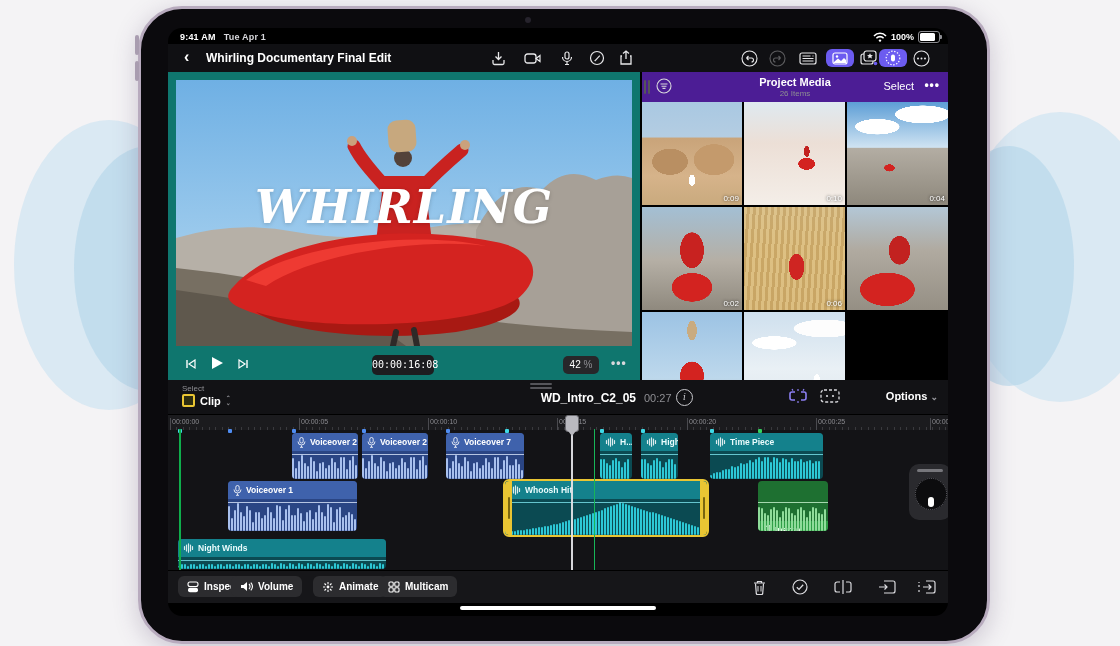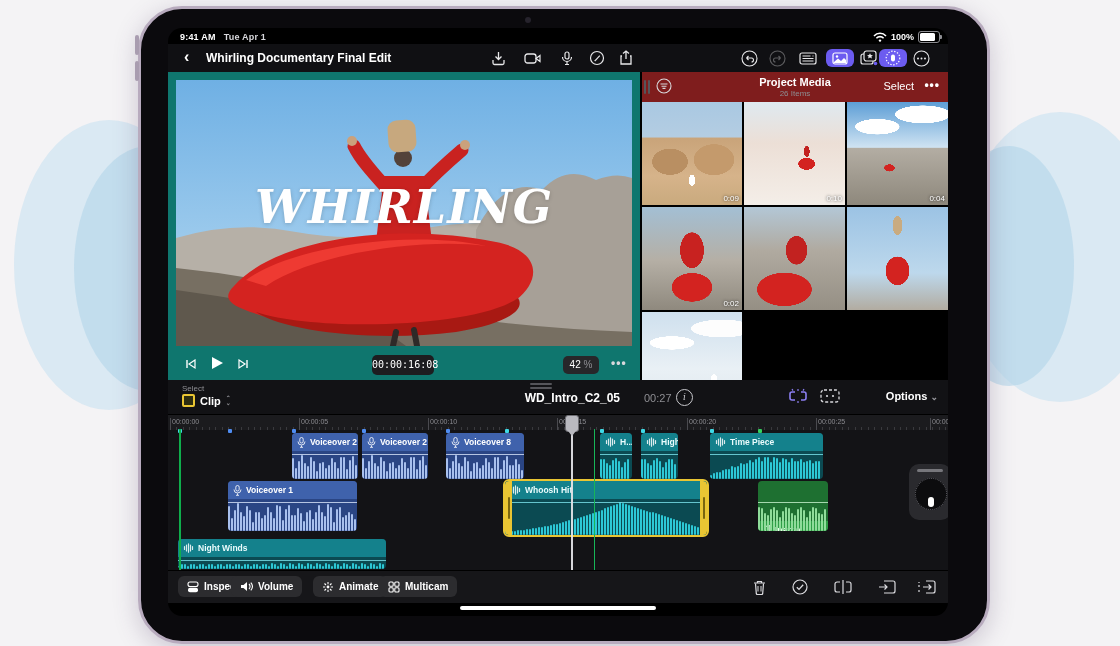--- a/index.html
+++ b/index.html
@@ -41,21 +41,21 @@
   .transport{position:absolute;left:0;top:282px;width:472px;height:26px;}
   .tr-ic{position:absolute;top:2px;color:#fff;}
   .tc-pill{position:absolute;left:204px;top:1px;width:62px;height:20px;background:#1d1d20;border-radius:5px;
     color:#fff;font-family:"DejaVu Sans Mono",monospace;font-size:10px;text-align:center;line-height:20px;}
   .zoom-pill{position:absolute;left:395px;top:2px;width:36px;height:18px;background:#27272a;border-radius:5px;
     color:#fff;font-size:10px;text-align:center;line-height:18px;}
   .zoom-pill span{color:#8e8e93;}
   .more-dots{position:absolute;left:443px;top:2px;color:#d8d8dc;font-size:12px;letter-spacing:1px;font-weight:bold;}
   
   .media-panel{position:absolute;left:474px;top:44px;width:306px;height:308px;background:#0e0e11;}
-  .mp-head{position:absolute;left:0;top:0;width:306px;height:30px;background:#7f1d1d;}
+  .mp-head{position:absolute;left:0;top:0;width:306px;height:30px;background:#4c1d95;}
   .mp-grip{position:absolute;left:2px;top:8px;display:flex;gap:2px;}
   .mp-grip i{width:2px;height:14px;background:#55555a;border-radius:1px;}
   .mp-filter{position:absolute;left:14px;top:6px;color:#d8d8dc;}
   .mp-title{position:absolute;left:0;top:4px;width:306px;text-align:center;color:#fff;font-size:11px;font-weight:bold;}
   .mp-count{position:absolute;left:0;top:17px;width:306px;text-align:center;color:#8e8e93;font-size:8px;}
   .mp-select{position:absolute;right:34px;top:8px;color:#fff;font-size:11px;}
   .mp-more{position:absolute;right:8px;top:6px;color:#fff;font-size:12px;font-weight:bold;letter-spacing:1px;}
   .thumbs{position:absolute;left:0;top:30px;width:306px;height:278px;display:grid;
     grid-template-columns:100px 101px 101px;grid-auto-rows:103px;gap:2px;background:#000;overflow:hidden;}
   .thumb{position:relative;overflow:hidden;}
@@ -102,21 +102,21 @@
     linear-gradient(#cfe0ee 0%,#e9f0f5 55%,#dde6ec 100%);}
   
   .timeline{position:absolute;left:0;top:352px;width:780px;height:190px;background:#131316;}
   .tl-head{position:absolute;left:0;top:0;width:780px;height:34px;background:#121215;}
   .sel-small{position:absolute;left:14px;top:4px;color:#8e8e93;font-size:8px;}
   .tool-row{position:absolute;left:14px;top:14px;display:flex;align-items:center;gap:5px;color:#fff;font-size:11px;font-weight:bold;}
   .ybox{width:9px;height:9px;border:2px solid #e9c533;border-radius:2px;background:#2c2c10;}
   .stepper{color:#8e8e93;font-size:6px;line-height:5px;display:flex;flex-direction:column;}
   .drag-lines{position:absolute;left:362px;top:3px;width:22px;}
   .drag-lines i{display:block;height:2px;background:#55555a;border-radius:1px;margin-bottom:2px;}
-  .tl-clipname{position:absolute;left:232px;top:11px;width:220px;text-align:right;color:#fff;font-size:12px;font-weight:bold;}
+  .tl-clipname{position:absolute;left:248px;top:11px;width:220px;text-align:right;color:#fff;font-size:12px;font-weight:bold;}
   .tl-dur{position:absolute;left:476px;top:12px;color:#8e8e93;font-size:11px;}
   .info-ic{position:absolute;left:508px;top:9px;width:15px;height:15px;border:1px solid #c8c8cc;border-radius:50%;
     color:#c8c8cc;font-size:9px;text-align:center;line-height:15px;font-family:"DejaVu Serif",serif;font-style:italic;}
   .tl-opt{position:absolute;right:10px;top:10px;color:#fff;font-size:11px;font-weight:bold;}
   .tl-opt span{color:#9a9aa0;font-size:9px;}
   .tlh-ic{position:absolute;top:8px;}
   .ruler{position:absolute;left:0;top:34px;width:780px;height:15px;background:#1b1b1e;border-top:1px solid #000;}
   .ruler .lbl{position:absolute;top:3px;color:#8a8a8f;font-size:7px;white-space:nowrap;}
   .tick{position:absolute;bottom:0;width:1px;background:#3a3a3e;}
   .tracks{position:absolute;left:0;top:49px;width:780px;height:141px;overflow:hidden;}
@@ -344,20 +344,23 @@
             <span class="dur">0:09</span>
           </div>
           <div class="thumb scene-salt-flat-red-dancer">
             <span class="dur">0:10</span>
           </div>
           <div class="thumb scene-cloudy-sky-red-dancer">
             <span class="dur">0:04</span>
           </div>
           <div class="thumb scene-red-dancer-back-view">
             <span class="dur">0:02</span>
+          </div>
+          <div class="thumb scene-golden-reeds-man">
+            <span class="dur">0:06</span>
           </div>
           <div class="thumb scene-red-skirt-closeup"></div>
           <div class="thumb scene-tall-hat-man"></div>
           <div class="thumb scene-white-dancer-clouds"></div>
         </div>
     </div>
 
     <div class="timeline">
       <div class="tl-head">
         <div class="sel-small">Select</div>
@@ -611,21 +614,21 @@
           </div>
           <div class="dot" style="left: 194px; background: rgb(79, 141, 242);"></div>
           <div class="clip" style="left: 278px; top: 4px; width: 78px; height: 46px; background: rgb(42, 69, 132);">
             <div class="head" style="background: rgb(63, 98, 172); color: rgb(255, 255, 255);">
               <span style="color: rgba(255, 255, 255, 0.85); display: flex;">
                 <svg width="9" height="11" viewBox="0 0 9 11">
                   <rect x="2.8" y="0.5" width="3.4" height="5.5" rx="1.7" fill="none" stroke="currentColor" stroke-width="1"></rect>
                   <path d="M1,4.5 a3.5,3.5 0 0 0 7,0 M4.5,8.5 V10 M3,10.3 h3" stroke="currentColor" fill="none" stroke-width="1"></path>
                 </svg>
               </span>
-              <span>Voiceover 8</span>
+              <span>Voiceover 7</span>
             </div>
             <div class="body" style="height: 28px;">
               <div style="width: 2px; margin-right: 1px; height: 21.4122px; background: rgb(168, 192, 238); border-radius: 1px; flex: 0 0 auto;"></div>
               <div style="width: 2px; margin-right: 1px; height: 11.0874px; background: rgb(168, 192, 238); border-radius: 1px; flex: 0 0 auto;"></div>
               <div style="width: 2px; margin-right: 1px; height: 18.3558px; background: rgb(168, 192, 238); border-radius: 1px; flex: 0 0 auto;"></div>
               <div style="width: 2px; margin-right: 1px; height: 23.8588px; background: rgb(168, 192, 238); border-radius: 1px; flex: 0 0 auto;"></div>
               <div style="width: 2px; margin-right: 1px; height: 16.2667px; background: rgb(168, 192, 238); border-radius: 1px; flex: 0 0 auto;"></div>
               <div style="width: 2px; margin-right: 1px; height: 13.2883px; background: rgb(168, 192, 238); border-radius: 1px; flex: 0 0 auto;"></div>
               <div style="width: 2px; margin-right: 1px; height: 21.7248px; background: rgb(168, 192, 238); border-radius: 1px; flex: 0 0 auto;"></div>
               <div style="width: 2px; margin-right: 1px; height: 18.4024px; background: rgb(168, 192, 238); border-radius: 1px; flex: 0 0 auto;"></div>

